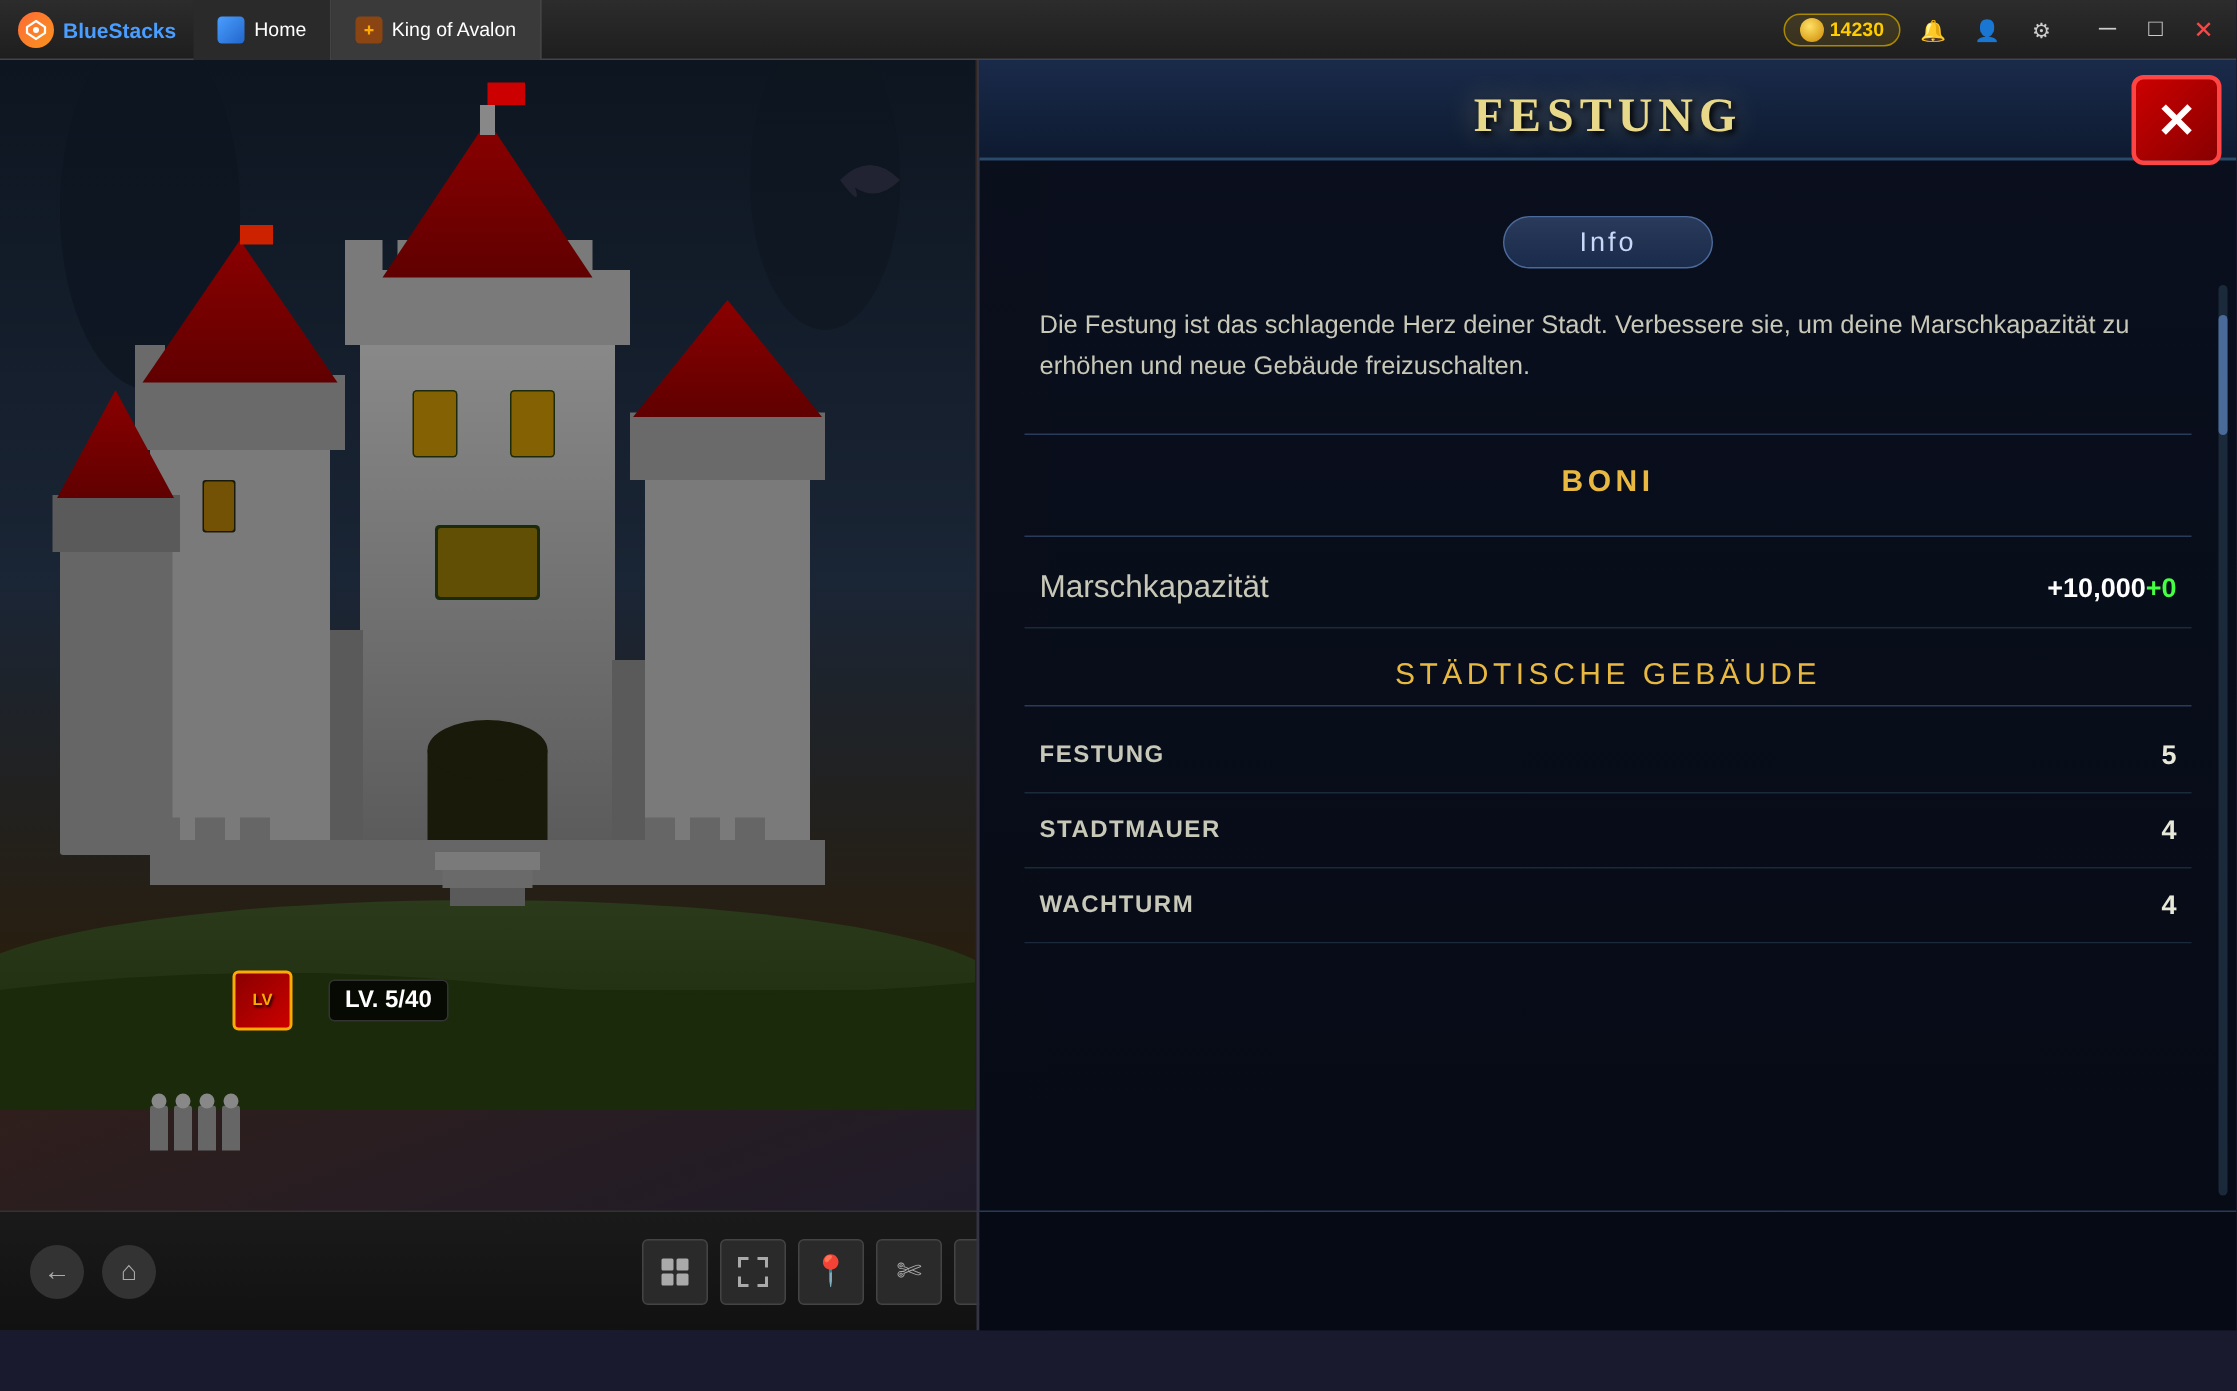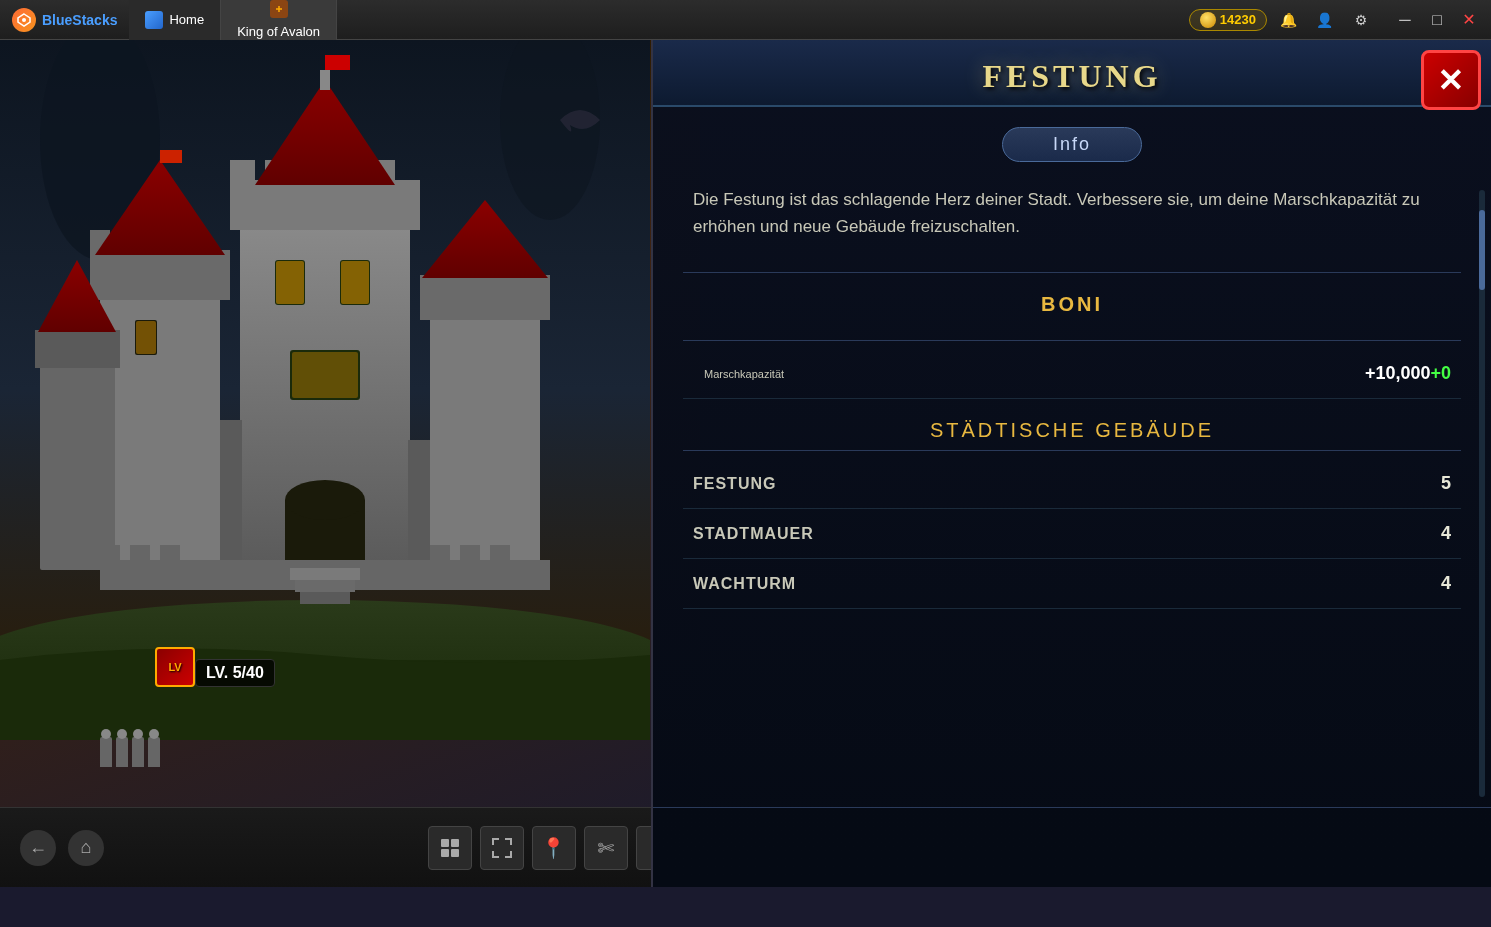--- a/index.html
+++ b/index.html
@@ -60,21 +60,20 @@
       height: 40px;
       background: #2a2a2a;
       border-right: 1px solid #444;
       color: #ffffff;
       font-size: 13px;
       cursor: pointer;
     }
     .tab.active {
       background: #3a3a3a;
       color: #fff;
-      flex-direction: column;
     }
     .tab-icon {
       width: 18px;
       height: 18px;
       border-radius: 3px;
       background: #666;
     }
     .tab-icon.home {
       background: linear-gradient(135deg, #4a9eff, #2266cc);
     }
@@ -164,22 +163,22 @@
       width: 650px;
       height: 700px;
     }
 
     
     .level-badge {
       position: absolute;
       left: 155px;
       bottom: 200px;
       display: flex;
-      align-items: flex-end;
-      gap: 0;
+      align-items: center;
+      gap: 24px;
       z-index: 10;
     }
     .lv-icon {
       width: 40px;
       height: 40px;
       background: linear-gradient(135deg, #8B0000, #cc0000);
       border: 2px solid #ffaa00;
       border-radius: 4px;
       display: flex;
       align-items: center;
@@ -277,21 +276,21 @@
     }
 
     
     .panel-content {
       padding: 0 30px;
       overflow: hidden;
     }
 
     
     .info-section {
-      margin-top: 20px;
+      margin-top: 37px;
     }
     .section-header {
       text-align: center;
       margin-bottom: 14px;
     }
     .section-title-info {
       display: inline-block;
       background: linear-gradient(180deg, #2a3a5a 0%, #1a2a4a 100%);
       border: 1px solid #4a6a9a;
       border-radius: 20px;
@@ -325,22 +324,21 @@
     }
     .boni-row {
       display: flex;
       justify-content: space-between;
       align-items: center;
       padding: 14px 10px;
       border-bottom: 1px solid #1a2a3a;
     }
     .boni-label {
       color: #c8c8b8;
-      font-size: 11px;
-      margin-left: 11px;
+      font-size: 21px;
     }
     .boni-value {
       color: #e8e8d8;
       font-size: 18px;
       font-weight: bold;
     }
     .boni-value .bonus-white { color: #fff; }
     .boni-value .bonus-green { color: #44ff44; }
 
     

